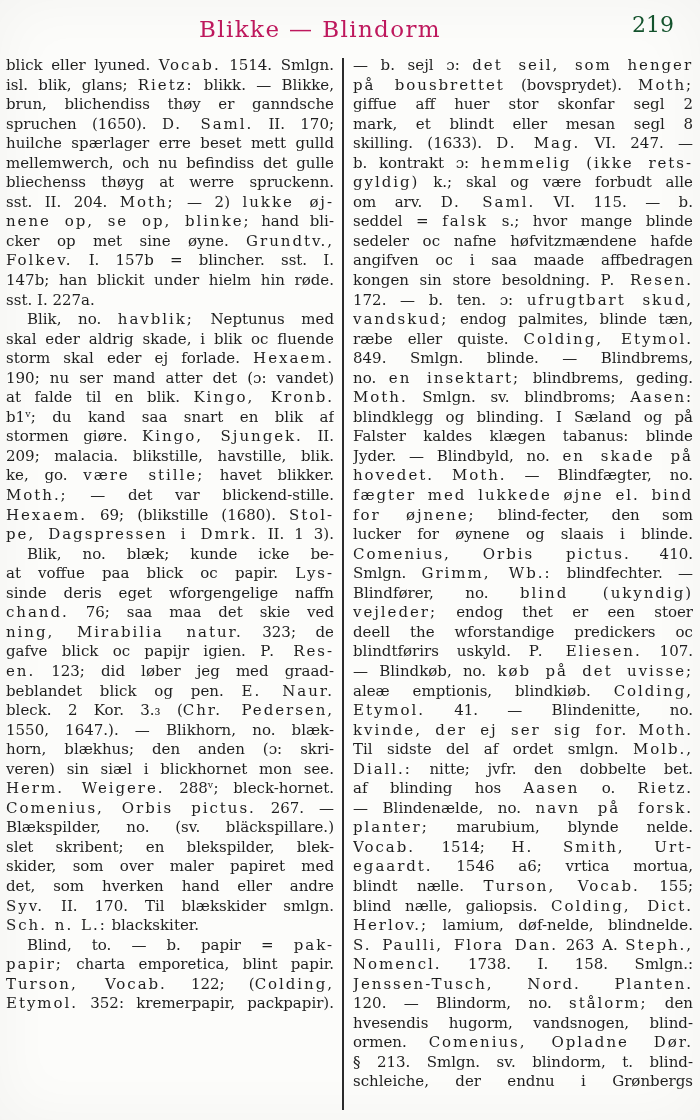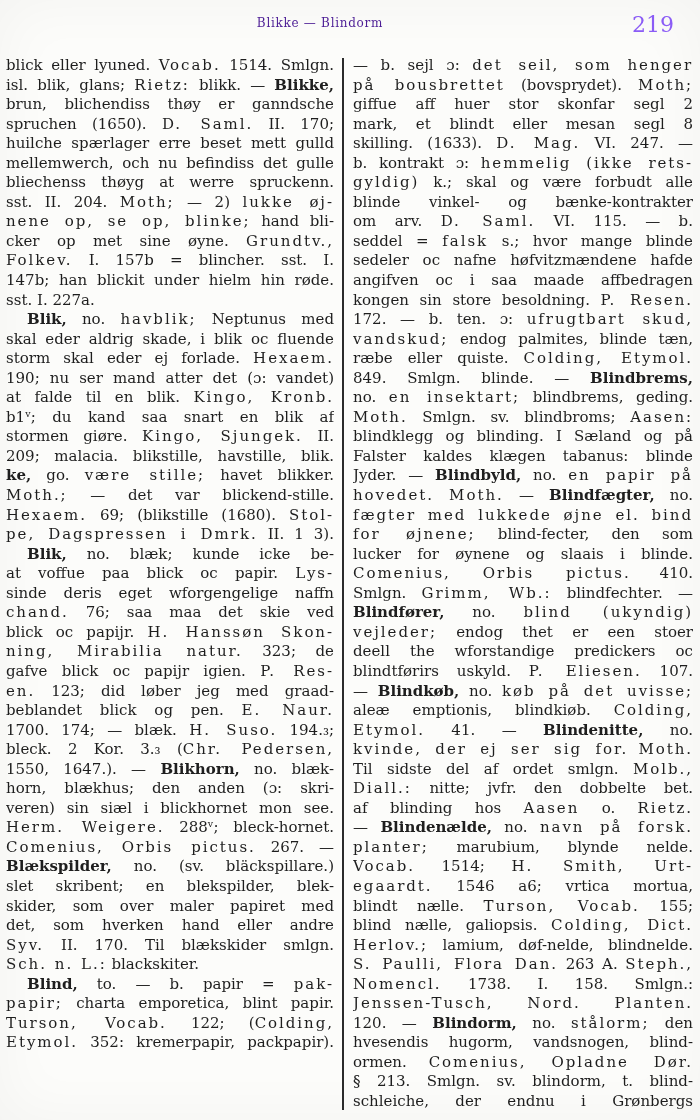--- a/index.html
+++ b/index.html
@@ -6,40 +6,40 @@
   body{
     width:700px;height:1120px;overflow:hidden;position:relative;
     background:#fcfcfa;
     font-family:"DejaVu Serif","DejaVu Sans","Liberation Serif",serif;
     color:#1e1e1e;
   }
   .page{position:absolute;inset:0;box-shadow:inset 0 0 60px rgba(0,0,0,0.04);}
   .header{position:absolute;top:12px;left:0;width:700px;height:30px;}
   .running-title{
     position:absolute;left:0;right:60px;text-align:center;top:4px;
-    font-size:12px;letter-spacing:0.06em;color:#4c1d95;
+    font-size:23px;letter-spacing:0.06em;color:#be185d;
   }
   .page-number{
-    position:absolute;right:26px;top:0;font-size:22px;color:#8b5cf6;
+    position:absolute;right:26px;top:0;font-size:22px;color:#14532d;
   }
   .columns{position:absolute;top:56px;left:0;width:700px;height:1058px;}
   .divider{
     position:absolute;left:342px;top:2px;width:2px;height:1052px;
     background:#2b2b2b;
   }
   .col{position:absolute;top:0;overflow:hidden;}
   .col-left{left:6px;width:328px;}
   .col-right{left:353px;width:340px;}
   .line{
     height:19.55px;line-height:19.55px;font-size:15px;
     text-align:justify;text-align-last:justify;white-space:nowrap;
   }
   .line.short{text-align-last:left;}
   .line.ind{text-indent:21px;}
-  .b{font-weight:bold;}
+  .b{font-weight:normal;}
   .sp{letter-spacing:0.13em;word-spacing:0.08em;}
 </style>
 </head>
 <body style="background: rgb(252, 252, 250); color: rgb(30, 30, 30);">
 
 <div class="page">
   <div class="header">
     <span class="running-title">Blikke — Blindorm</span>
     <span class="page-number">219</span>
   </div>
@@ -67,26 +67,24 @@
         <div class="line"><span>stormen giøre. </span><span class="sp">Kingo, Sjungek.</span><span> II.</span></div>
         <div class="line"><span>209; malacia. blikstille, havstille, blik.</span></div>
         <div class="line"><span class="b">ke,</span><span> go. </span><span class="sp">være stille;</span><span> havet blikker.</span></div>
         <div class="line"><span class="sp">Moth.;</span><span> — det var blickend-stille.</span></div>
         <div class="line"><span class="sp">Hexaem.</span><span> 69; (blikstille (1680). </span><span class="sp">Stol-</span></div>
         <div class="line"><span class="sp">pe, Dagspressen i Dmrk.</span><span> II. 1 3).</span></div>
         <div class="line ind"><span class="b">Blik,</span><span> no. blæk; kunde icke be-</span></div>
         <div class="line"><span>at voffue paa blick oc papir. </span><span class="sp">Lys-</span></div>
         <div class="line"><span>sinde deris eget wforgengelige naffn</span></div>
         <div class="line"><span class="sp">chand.</span><span> 76; saa maa det skie ved</span></div>
-        <div class="line"><span>blick oc papijr. </span><span class="sp">H. Hanssøn Skon-</span></div>
         <div class="line"><span class="sp">ning, Mirabilia natur.</span><span> 323; de</span></div>
         <div class="line"><span>gafve blick oc papijr igien. </span><span class="sp">P. Res-</span></div>
         <div class="line"><span class="sp">en.</span><span> 123; did løber jeg med graad-</span></div>
         <div class="line"><span>beblandet blick og pen. </span><span class="sp">E. Naur.</span></div>
-        <div class="line"><span>1700. 174; — blæk. </span><span class="sp">H. Suso.</span><span> 194.₃;</span></div>
         <div class="line"><span>bleck. 2 Kor. 3.₃ (</span><span class="sp">Chr. Pedersen,</span></div>
         <div class="line"><span>1550, 1647.). — </span><span class="b">Blikhorn,</span><span> no. blæk-</span></div>
         <div class="line"><span>horn, blækhus; den anden (ɔ: skri-</span></div>
         <div class="line"><span>veren) sin siæl i blickhornet mon see.</span></div>
         <div class="line"><span class="sp">Herm. Weigere.</span><span> 288ᵛ; bleck-hornet.</span></div>
         <div class="line"><span class="sp">Comenius, Orbis pictus.</span><span> 267. —</span></div>
         <div class="line"><span class="b">Blækspilder,</span><span> no. (sv. bläckspillare.)</span></div>
         <div class="line"><span>slet skribent; en blekspilder, blek-</span></div>
         <div class="line"><span>skider, som over maler papiret med</span></div>
         <div class="line"><span>det, som hverken hand eller andre</span></div>
@@ -99,35 +97,34 @@
       </div>
     <div class="divider" style="background: rgb(43, 43, 43);"></div>
     <div class="col col-right" id="col-right">
         <div class="line"><span>— b. sejl ɔ: </span><span class="sp">det seil, som henger</span></div>
         <div class="line"><span class="sp">på bousbrettet</span><span> (bovsprydet). </span><span class="sp">Moth;</span></div>
         <div class="line"><span>giffue aff huer stor skonfar segl 2</span></div>
         <div class="line"><span>mark, et blindt eller mesan segl 8</span></div>
         <div class="line"><span>skilling. (1633). </span><span class="sp">D. Mag.</span><span> VI. 247. —</span></div>
         <div class="line"><span>b. kontrakt ɔ: </span><span class="sp">hemmelig (ikke rets-</span></div>
         <div class="line"><span class="sp">gyldig)</span><span> k.; skal og være forbudt alle</span></div>
-        <div class="line"><span>blinde vinkel- og bænke-kontrakter</span></div>
         <div class="line"><span>om arv. </span><span class="sp">D. Saml.</span><span> VI. 115. — b.</span></div>
         <div class="line"><span>seddel = </span><span class="sp">falsk</span><span> s.; hvor mange blinde</span></div>
         <div class="line"><span>sedeler oc nafne høfvitzmændene hafde</span></div>
         <div class="line"><span>angifven oc i saa maade affbedragen</span></div>
         <div class="line"><span>kongen sin store besoldning. </span><span class="sp">P. Resen.</span></div>
         <div class="line"><span>172. — b. ten. ɔ: </span><span class="sp">ufrugtbart skud,</span></div>
         <div class="line"><span class="sp">vandskud;</span><span> endog palmites, blinde tæn,</span></div>
         <div class="line"><span>ræbe eller quiste. </span><span class="sp">Colding, Etymol.</span></div>
         <div class="line"><span>849. Smlgn. blinde. — </span><span class="b">Blindbrems,</span></div>
         <div class="line"><span>no. </span><span class="sp">en insektart;</span><span> blindbrems, geding.</span></div>
         <div class="line"><span class="sp">Moth.</span><span> Smlgn. sv. blindbroms; </span><span class="sp">Aasen:</span></div>
         <div class="line"><span>blindklegg og blinding. I Sæland og på</span></div>
         <div class="line"><span>Falster kaldes klægen tabanus: blinde</span></div>
-        <div class="line"><span>Jyder. — </span><span class="b">Blindbyld,</span><span> no. </span><span class="sp">en papir på</span></div>
+        <div class="line"><span>Jyder. — </span><span class="b">Blindbyld,</span><span> no. </span><span class="sp">en skade på</span></div>
         <div class="line"><span class="sp">hovedet.</span><span> </span><span class="sp">Moth.</span><span> — </span><span class="b">Blindfægter,</span><span> no.</span></div>
         <div class="line"><span class="sp">fægter med lukkede øjne el. bind</span></div>
         <div class="line"><span class="sp">for øjnene;</span><span> blind-fecter, den som</span></div>
         <div class="line"><span>lucker for øynene og slaais i blinde.</span></div>
         <div class="line"><span class="sp">Comenius, Orbis pictus.</span><span> 410.</span></div>
         <div class="line"><span>Smlgn. </span><span class="sp">Grimm, Wb.:</span><span> blindfechter. —</span></div>
         <div class="line"><span class="b">Blindfører,</span><span> no. </span><span class="sp">blind (ukyndig)</span></div>
         <div class="line"><span class="sp">vejleder;</span><span> endog thet er een stoer</span></div>
         <div class="line"><span>deell the wforstandige predickers oc</span></div>
         <div class="line"><span>blindtførirs uskyld. </span><span class="sp">P. Eliesen.</span><span> 107.</span></div>

